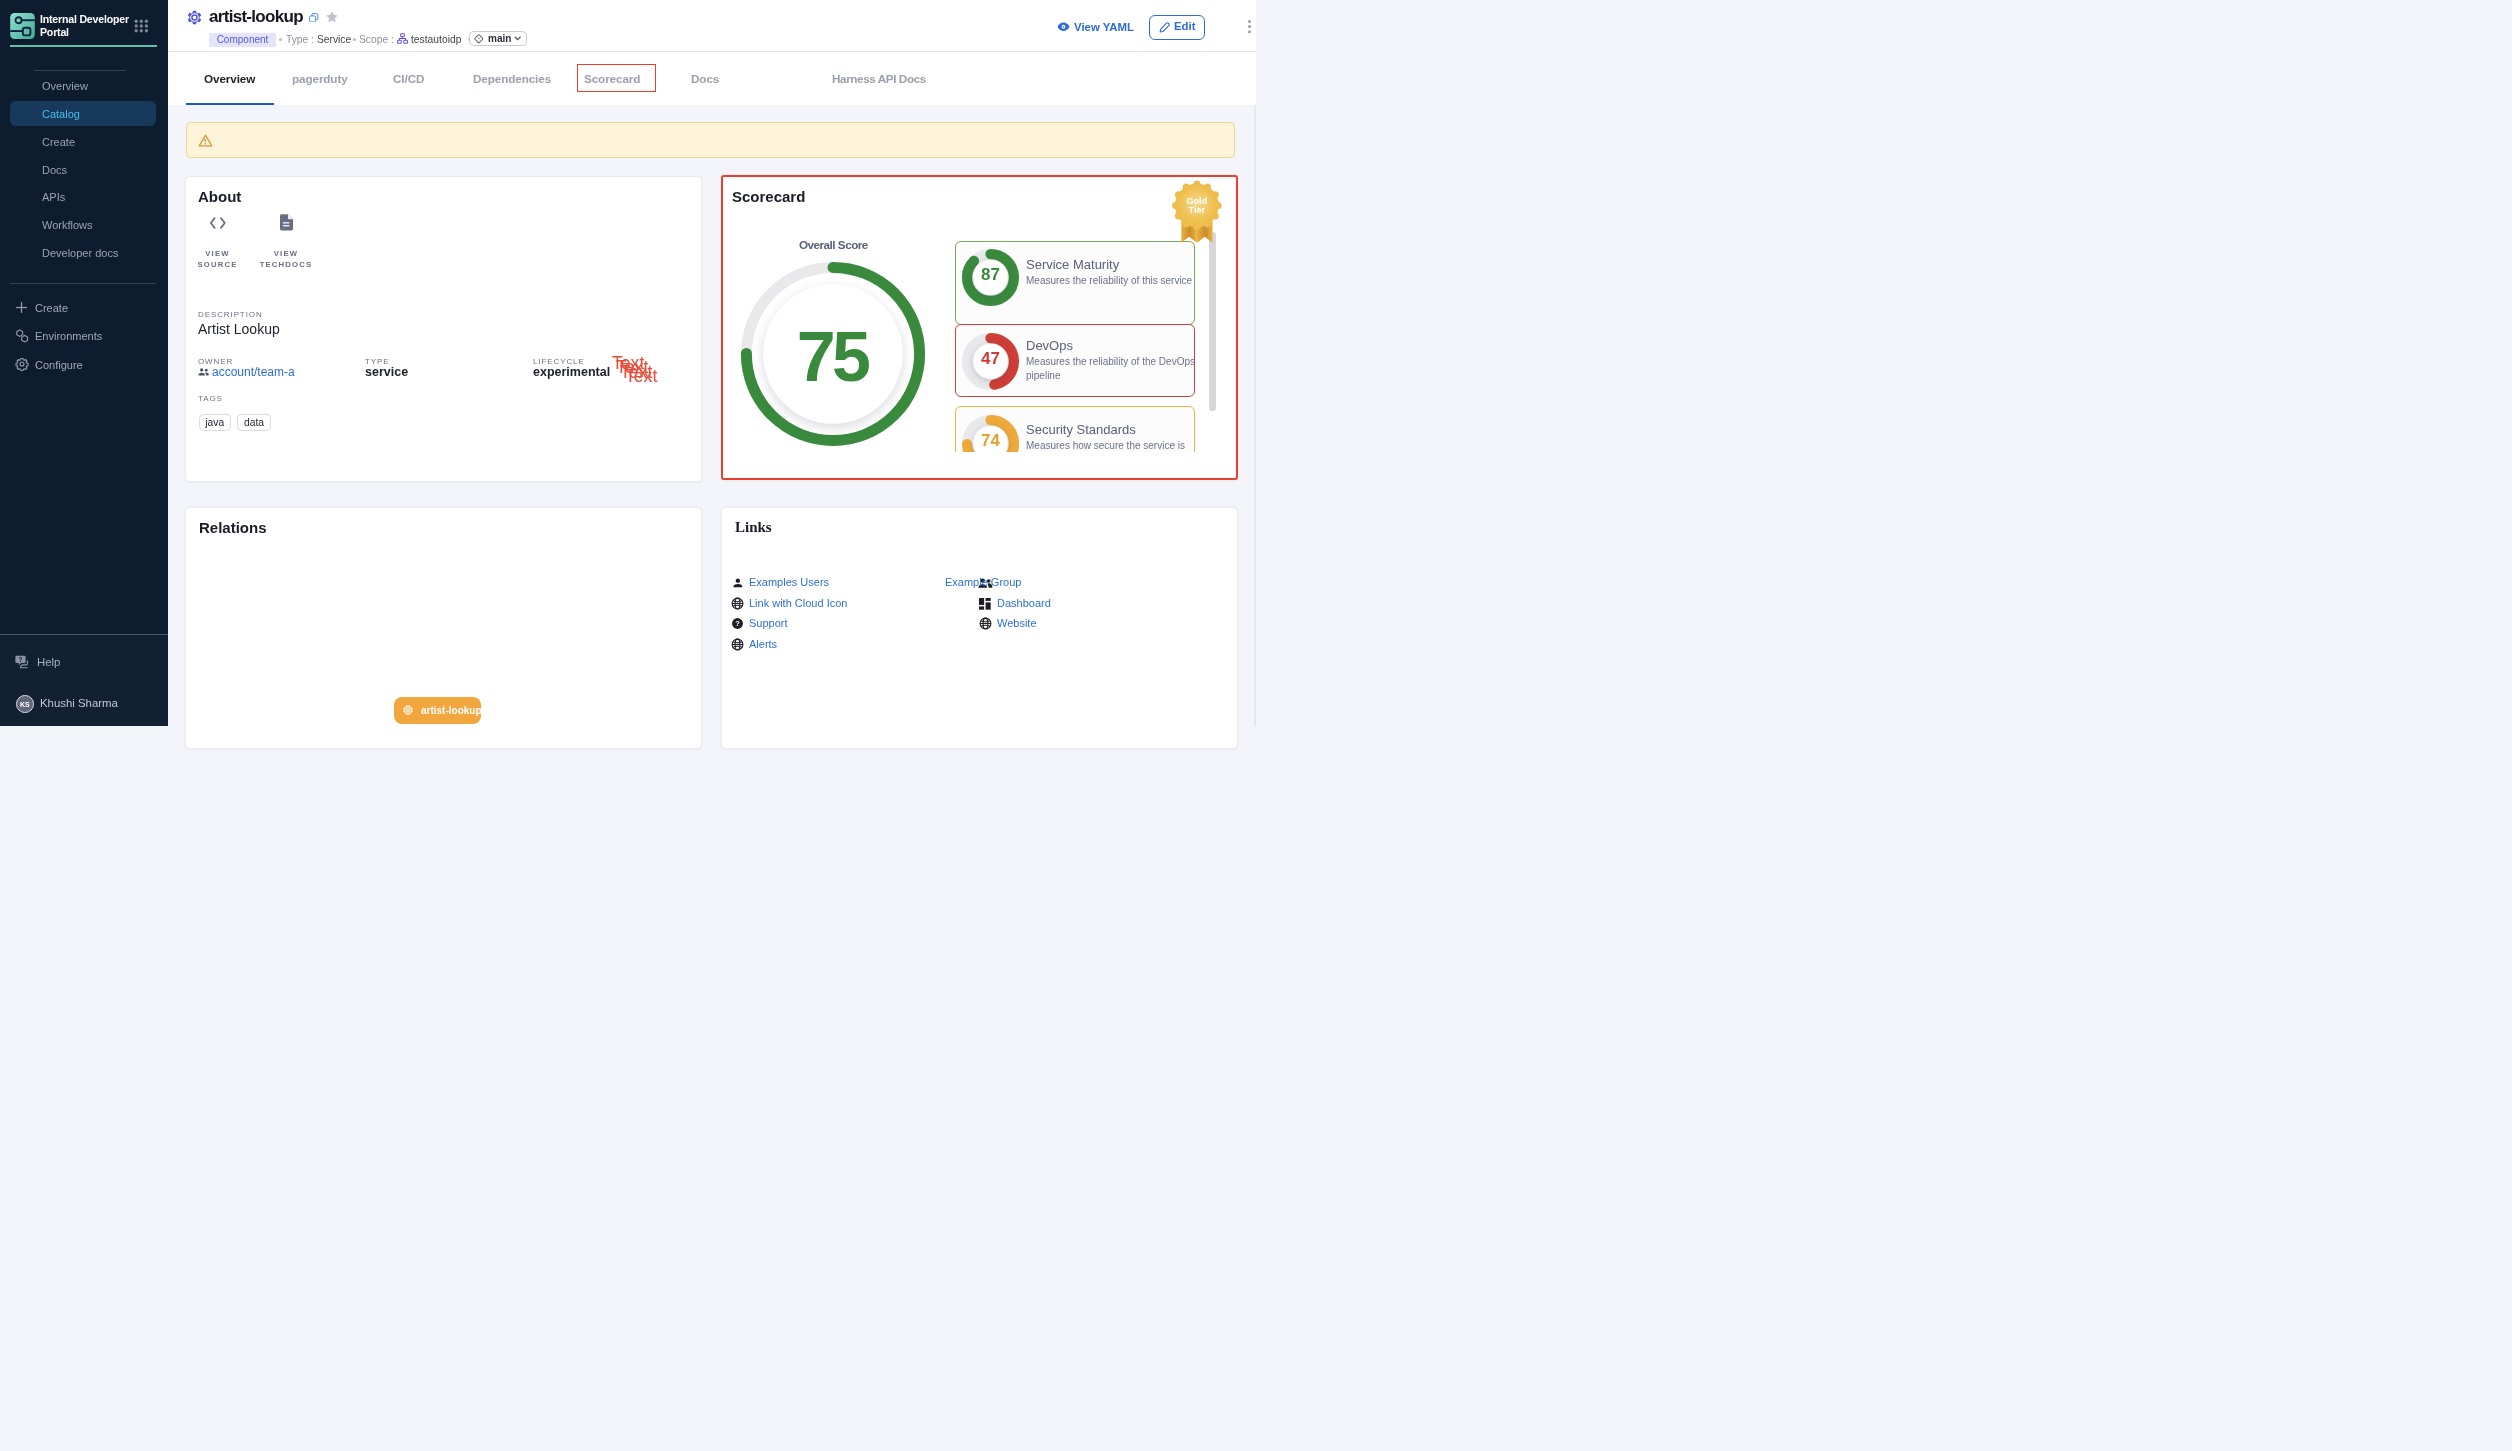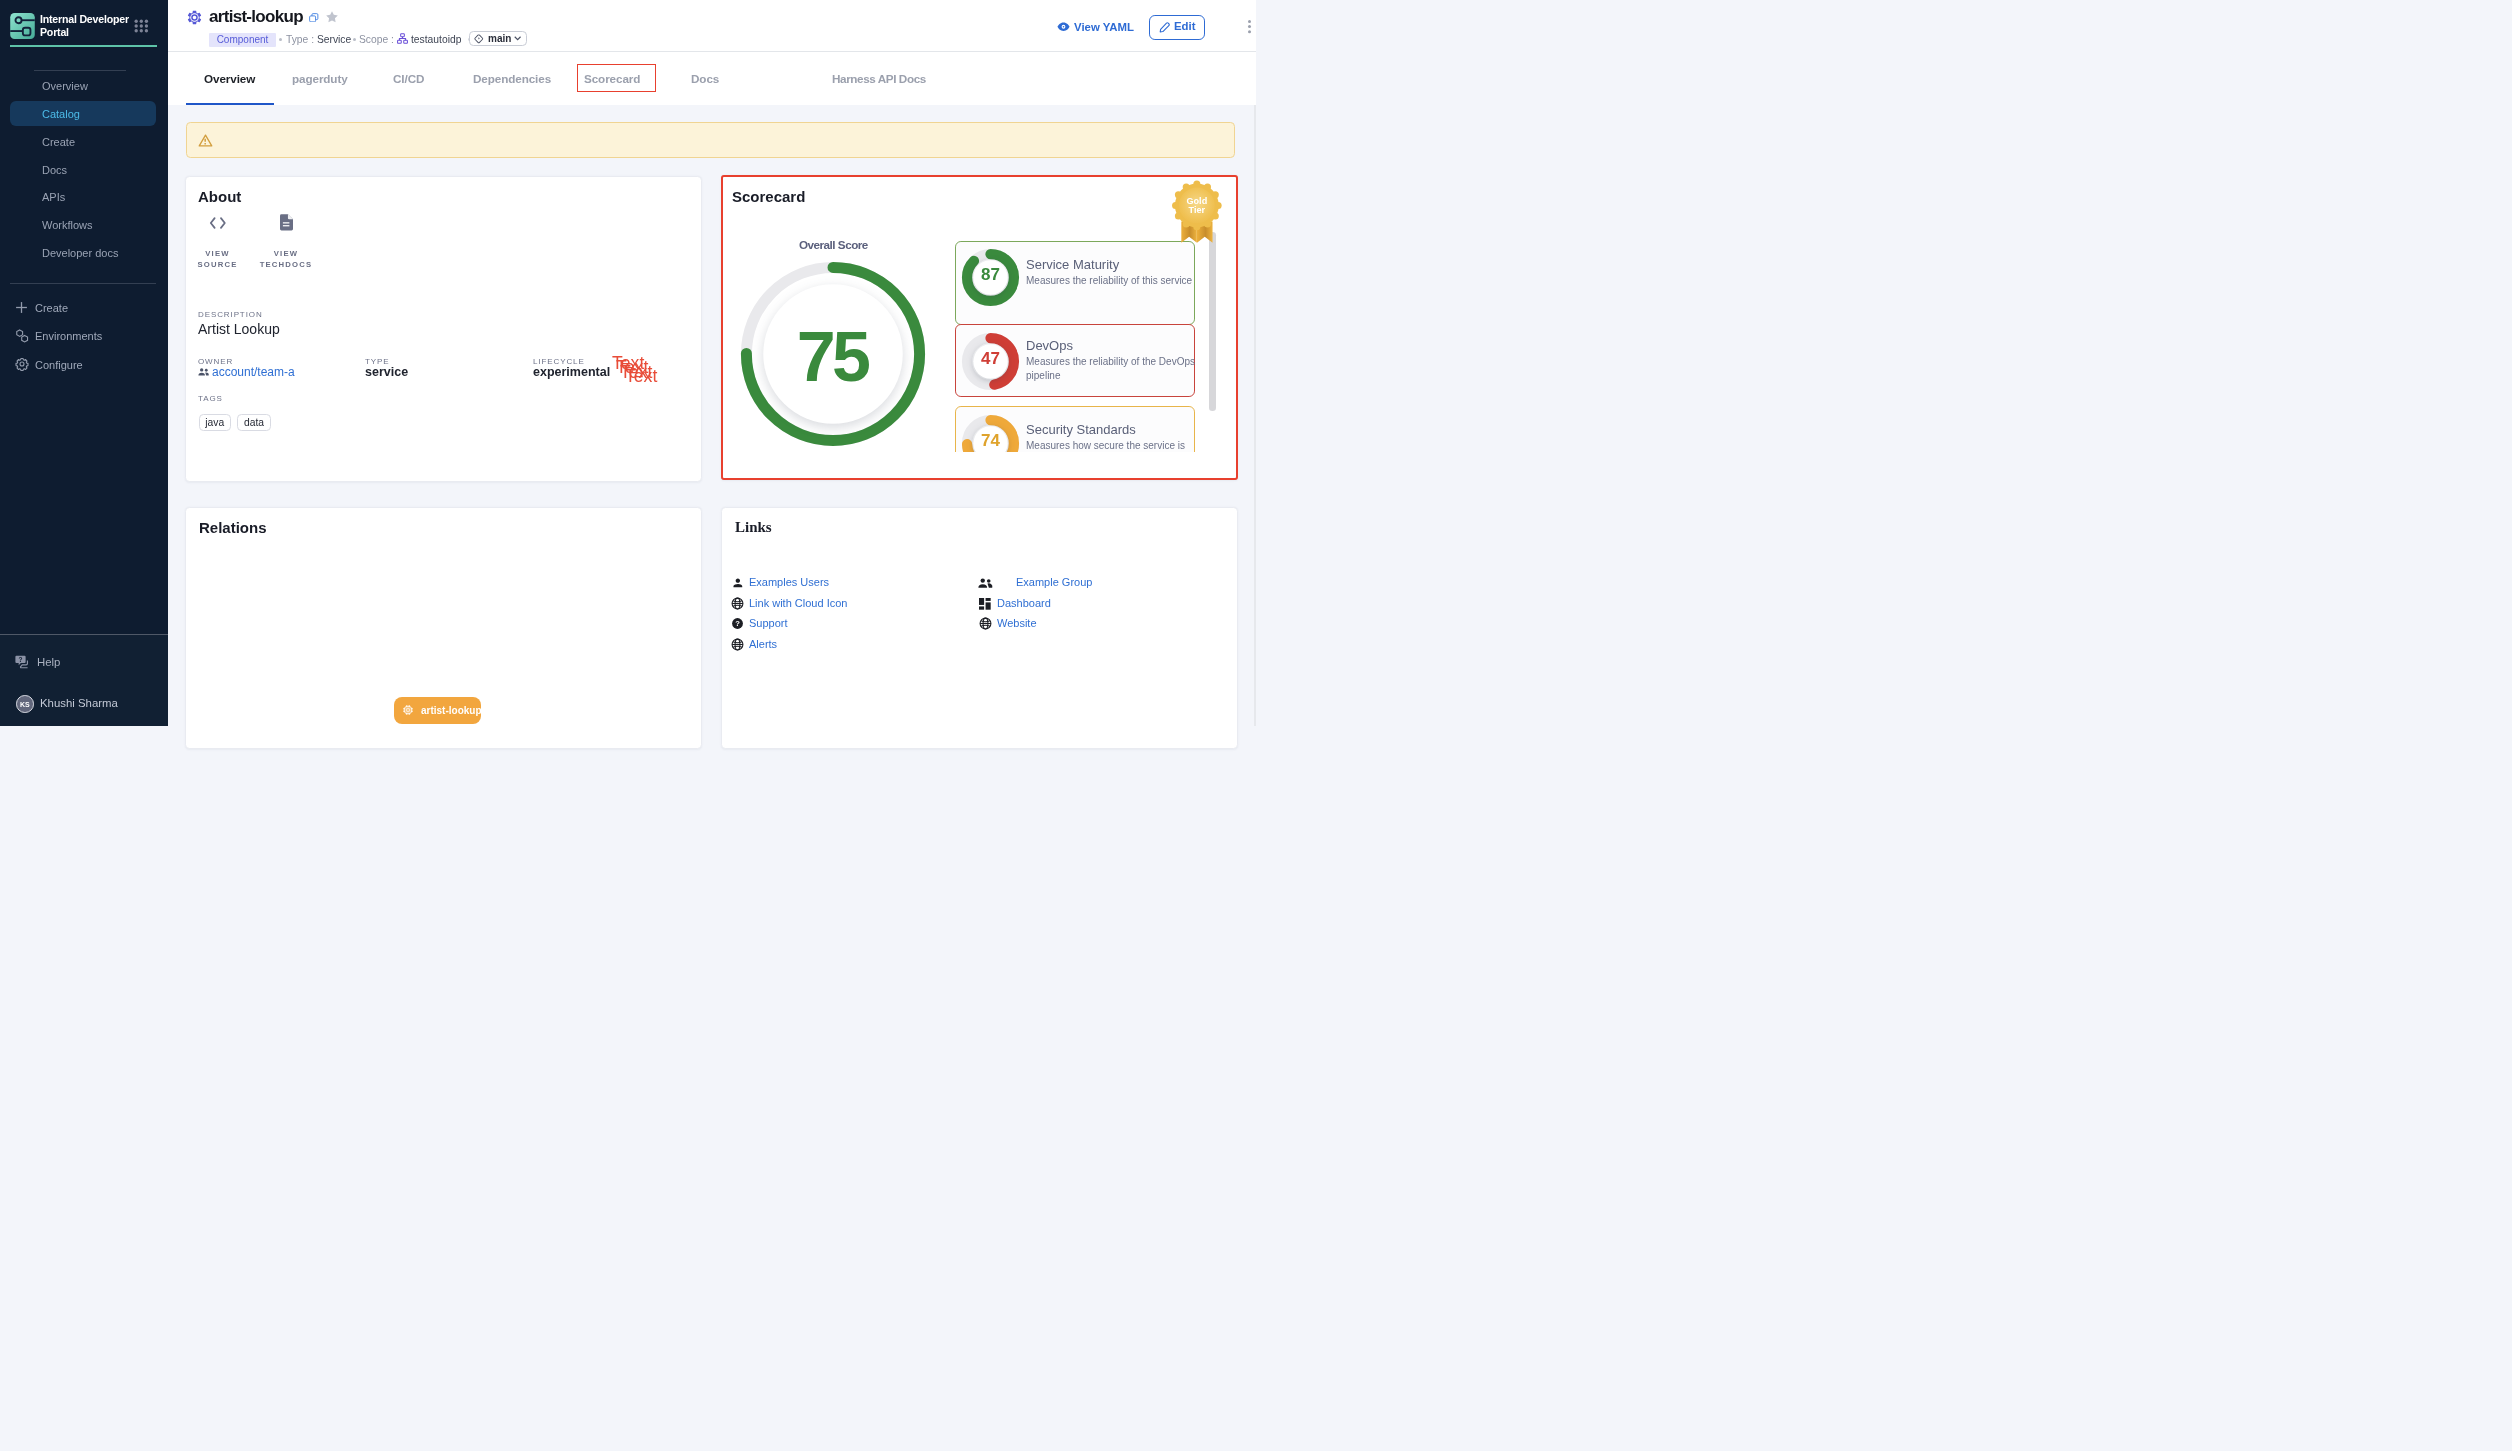--- a/index.html
+++ b/index.html
@@ -357,21 +357,21 @@
   <div class="abs link" style="left:749px; top:638px;">Alerts</div>
 
   <svg class="abs" style="left:978px; top:578px;" width="14.6" height="10.3" viewBox="0 0 20 14">
     <g fill="#1c1e24">
       <circle cx="6.5" cy="3.5" r="3"></circle>
         <path d="M0.5 13.2 a6 4.8 0 0 1 12 0 z"></path>
       <circle cx="14.7" cy="4" r="2.5"></circle>
         <path d="M13 7.5 a5 4.6 0 0 1 6.5 5.7 h-4.6"></path>
     </g>
   </svg>
-  <div class="abs link" style="left:1016px; top:576px;">Example Group</div>
+  <div class="abs link" style="left:945px; top:576px;">Example Group</div>
   <svg class="abs" style="left:979px; top:598px;" width="11.7" height="11.7" viewBox="0 0 16 16">
     <g fill="#1c1e24">
       <rect x="0" y="0" width="7" height="9.5"></rect>
         <rect x="9" y="0" width="7" height="4"></rect>
       <rect x="9" y="6" width="7" height="10"></rect>
         <rect x="0" y="11.5" width="7" height="4.5"></rect>
     </g>
   </svg>
   <div class="abs link" style="left:997px; top:597px;">Dashboard</div>
   <svg class="abs" style="left:979px; top:617px;" width="13" height="13" viewBox="0 0 24 24">

